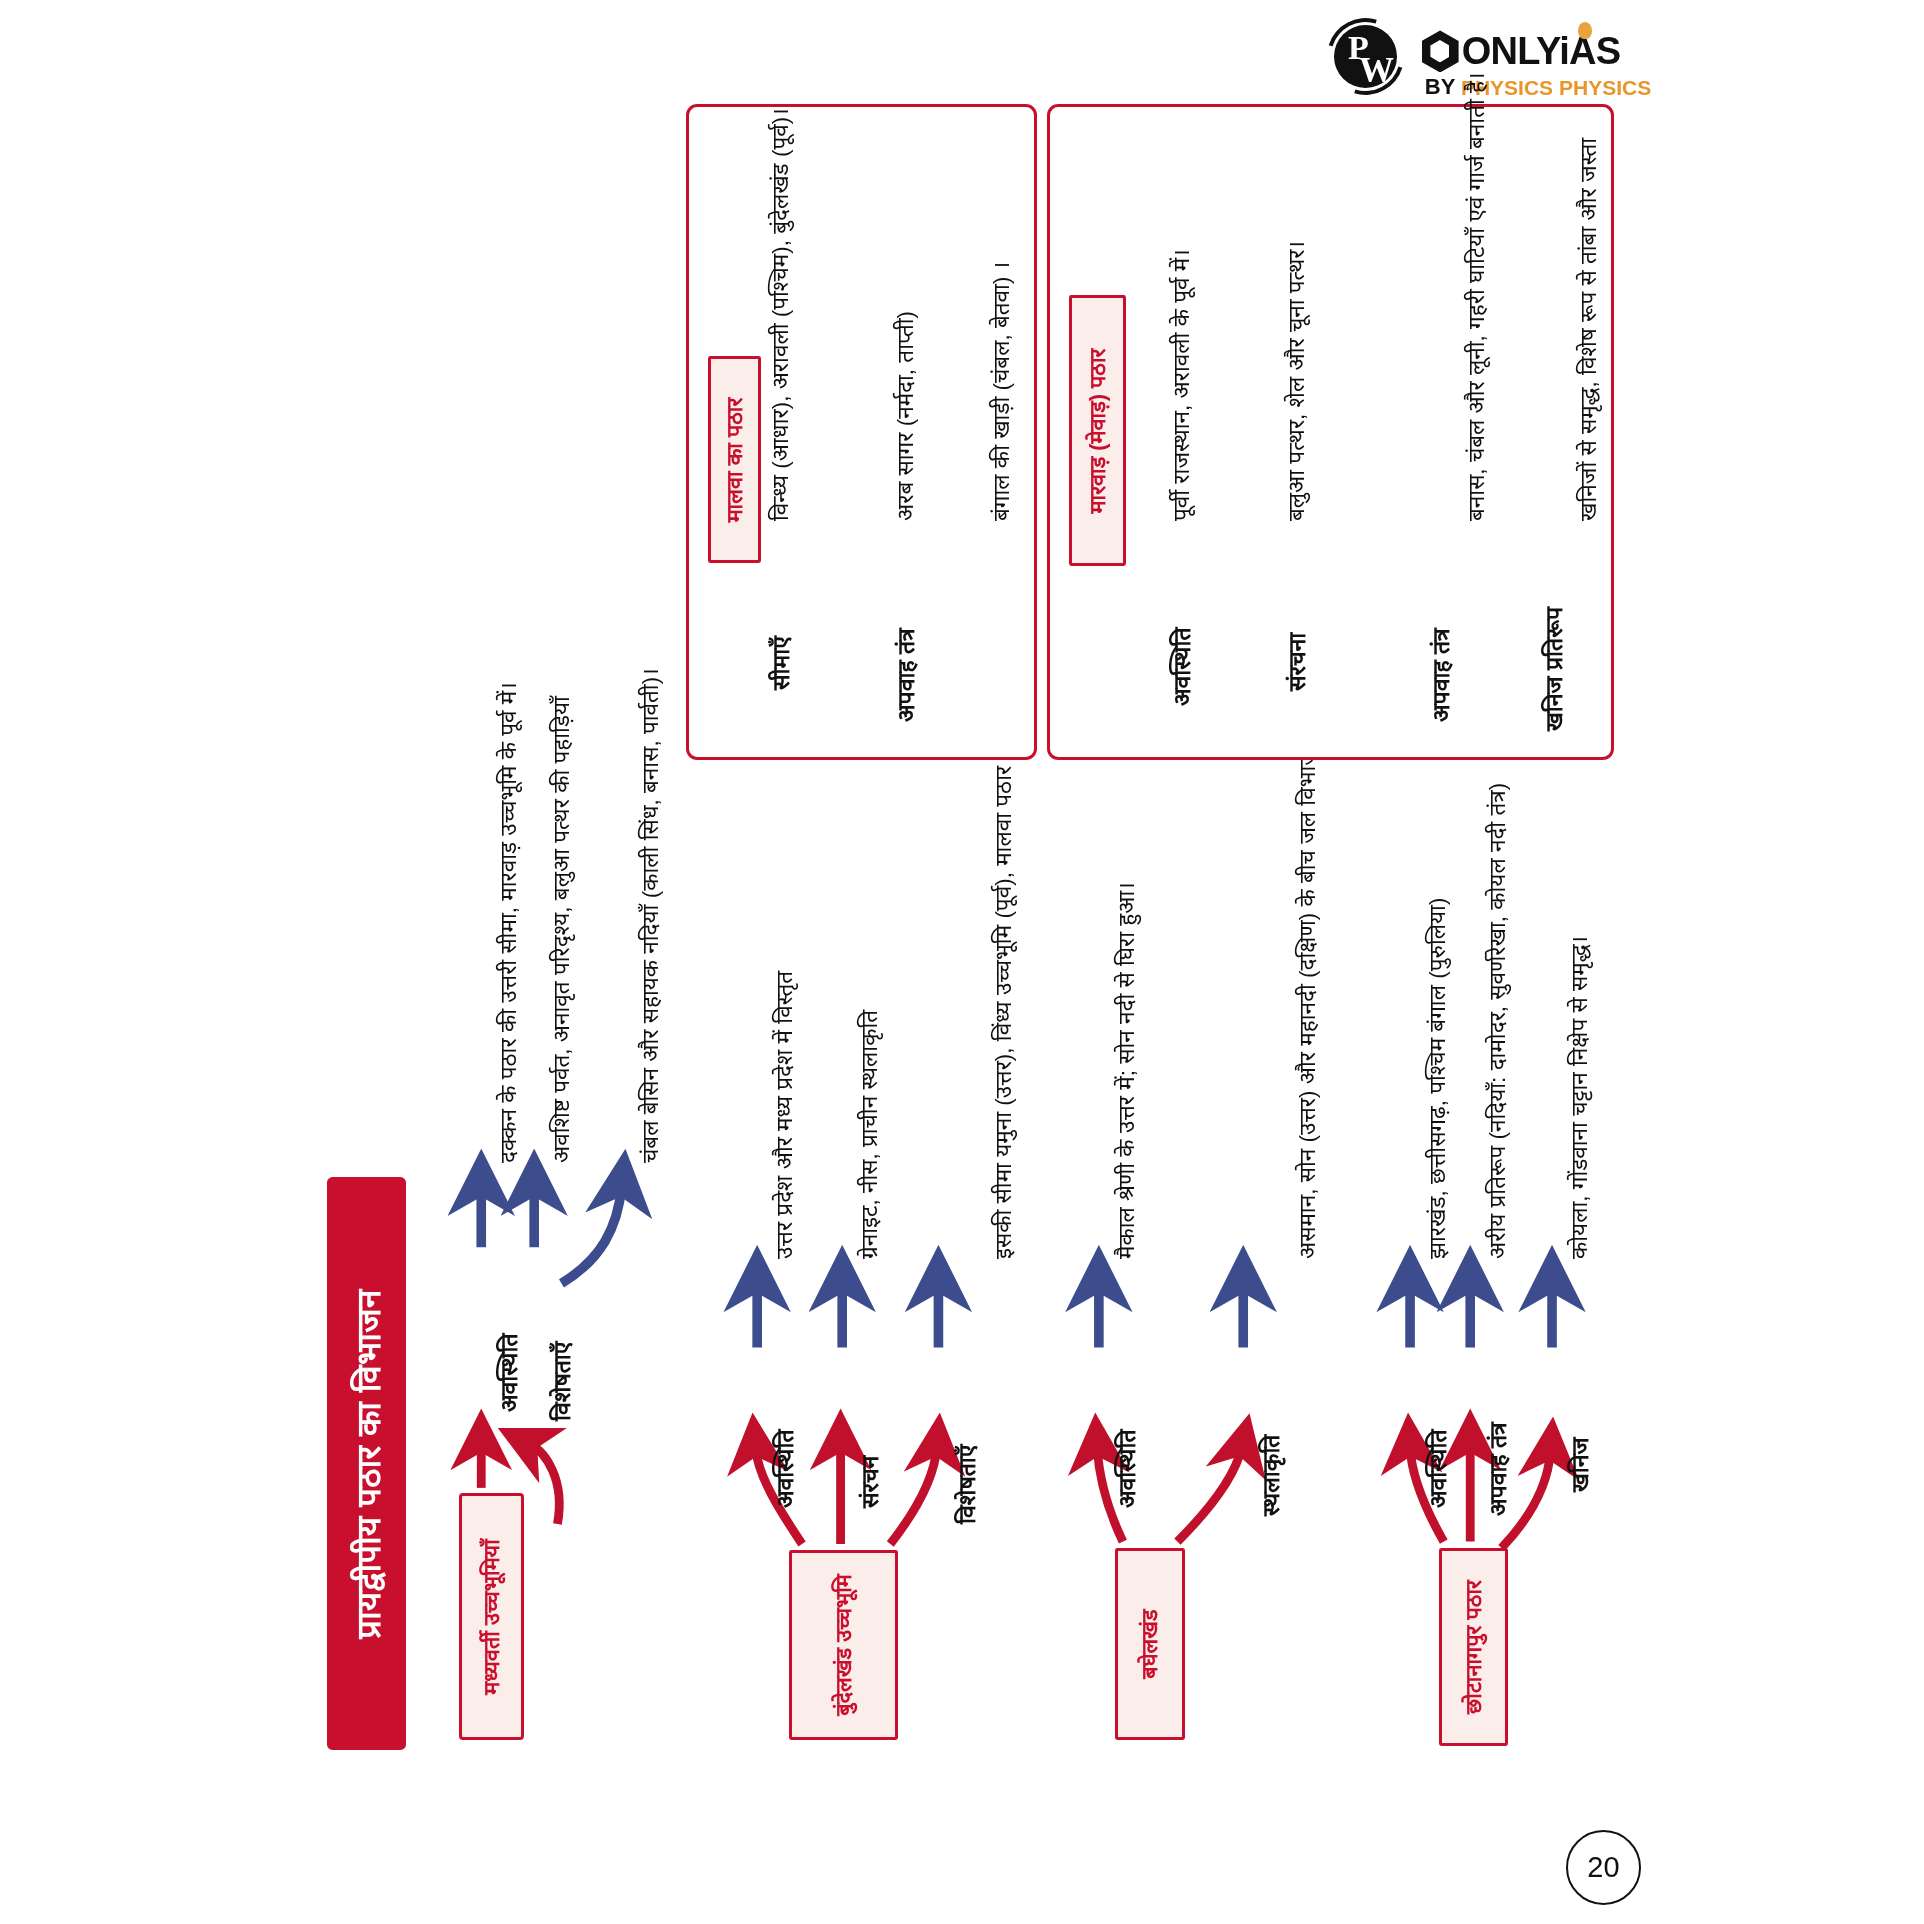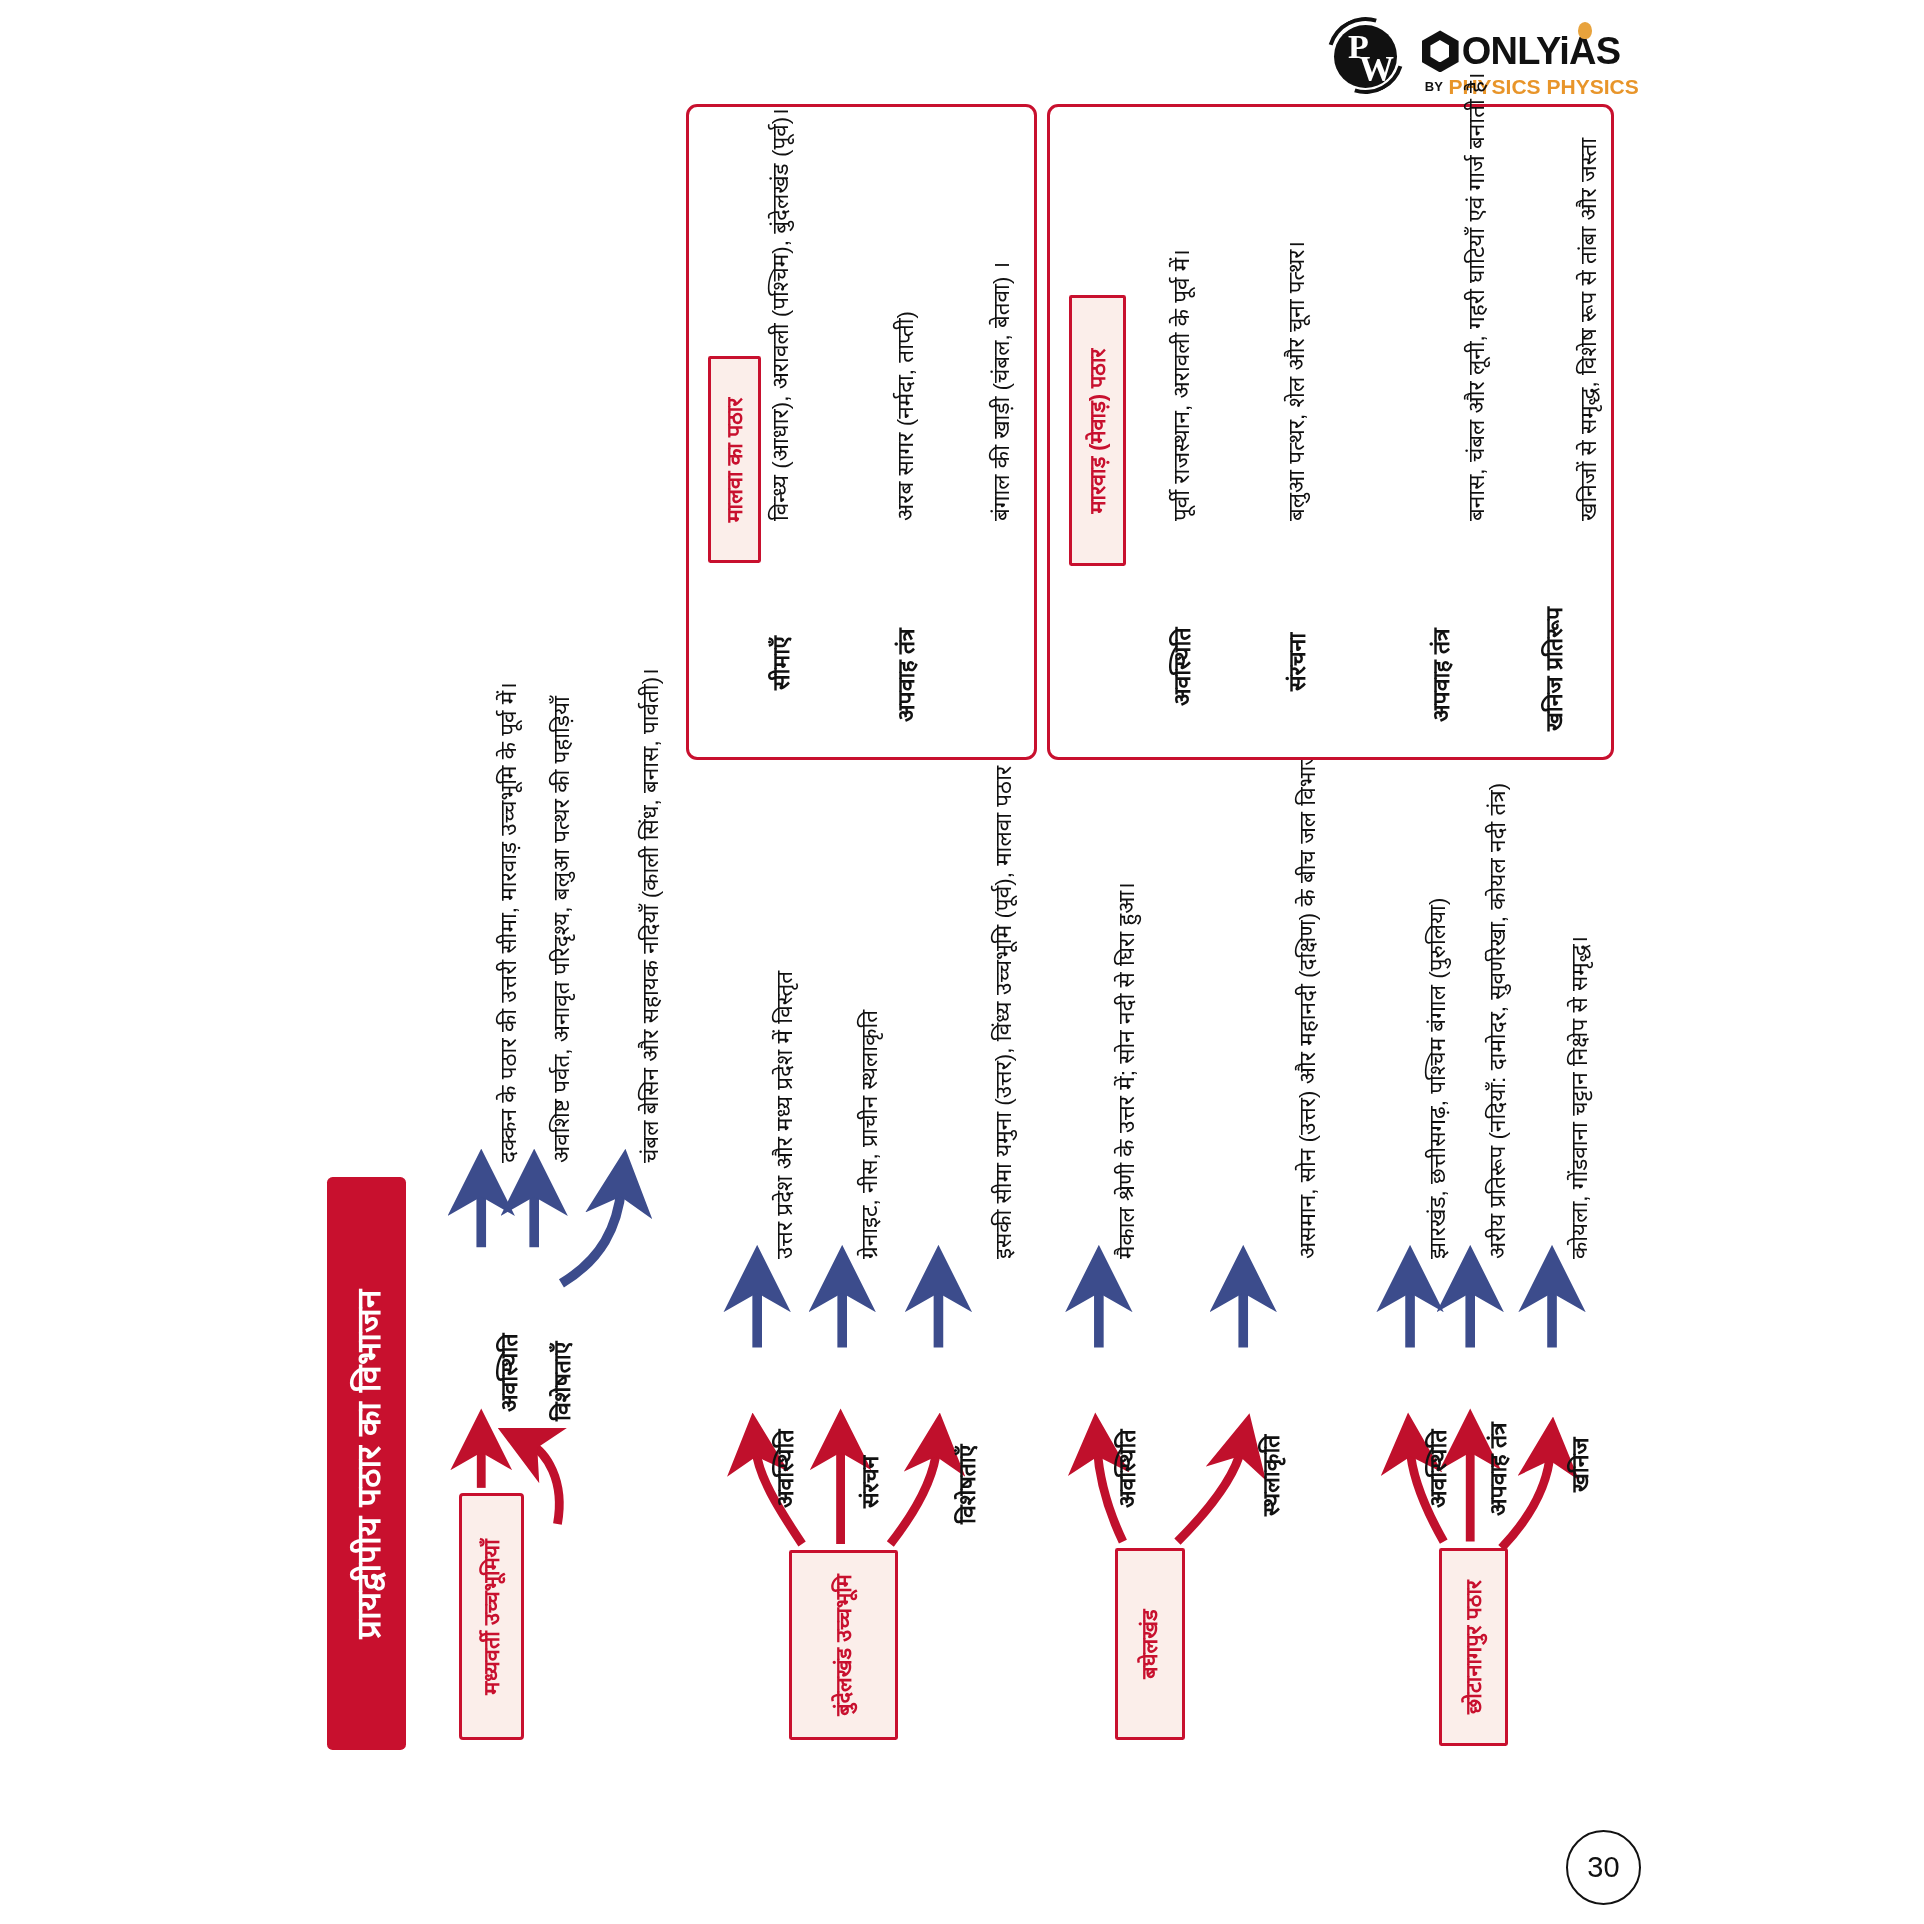--- a/index.html
+++ b/index.html
@@ -25,21 +25,21 @@
   .onlyias{display:flex;flex-direction:column;line-height:1;}
   .oi-top{display:flex;align-items:center;margin-top:16px;}
   .oi-hex{width:37px;height:42px;background:#111;margin-right:3.2px;
           clip-path:polygon(50% 0,100% 25%,100% 75%,50% 100%,0 75%,0 25%);position:relative;}
   .oi-hex::after{content:"";position:absolute;left:8.8px;top:9.6px;width:19px;height:22.5px;background:#fff;
           clip-path:polygon(50% 0,100% 25%,100% 75%,50% 100%,0 75%,0 25%);}
   .oi-word{font-size:38px;font-weight:800;letter-spacing:-0.8px;color:#111;}
   .oi-dot{width:13.6px;height:17.6px;background:#e8a33d;border-radius:50% 50% 45% 45%;
           position:relative;top:-21px;left:-42px;}
   .oi-bottom{display:flex;align-items:center;gap:5.6px;margin-top:4px;margin-left:3.2px;}
-  .oi-by{font-size:13px;font-weight:800;color:#111;}
+  .oi-by{font-size:22px;font-weight:800;color:#111;}
   .oi-pw{font-size:21px;font-weight:800;color:#e8952a;letter-spacing:0px;}
 
   
   .title-bar{
     position:absolute;left:327px;top:1177px;width:79px;height:573px;
     background:#c8102e;border-radius:5.6px;
   }
   .title-text{
     position:absolute;left:50%;top:50%;
     transform:translate(-50%,-50%) rotate(-90deg);
@@ -220,16 +220,16 @@
   <div class="blabel" style="left:1165px;top:706px;">अवस्थिति</div>
   <div class="blabel" style="left:1280px;top:691px;">संरचना</div>
   <div class="blabel" style="left:1424px;top:722px;">अपवाह तंत्र</div>
   <div class="blabel" style="left:1537px;top:731px;">खनिज प्रतिरूप</div>
 
   <div class="btext" style="left:1165px;top:521px;width:602px;">पूर्वी राजस्थान, अरावली के पूर्व में।</div>
   <div class="btext" style="left:1280px;top:521px;width:602px;">बलुआ पत्थर, शेल और चूना पत्थर।</div>
   <div class="btext wrap" style="left:1460px;top:521px;width:457px;">बनास, चंबल और लूनी, गहरी घाटियाँ एवं गार्ज बनाती है।</div>
   <div class="btext wrap" style="left:1572px;top:521px;width:457px;">खनिजों से समृद्ध, विशेष रूप से तांबा और जस्ता</div>
 
-  <div class="pagenum">30</div>
+  <div class="pagenum">20</div>
 
 </div>
 
 
 </body></html>

